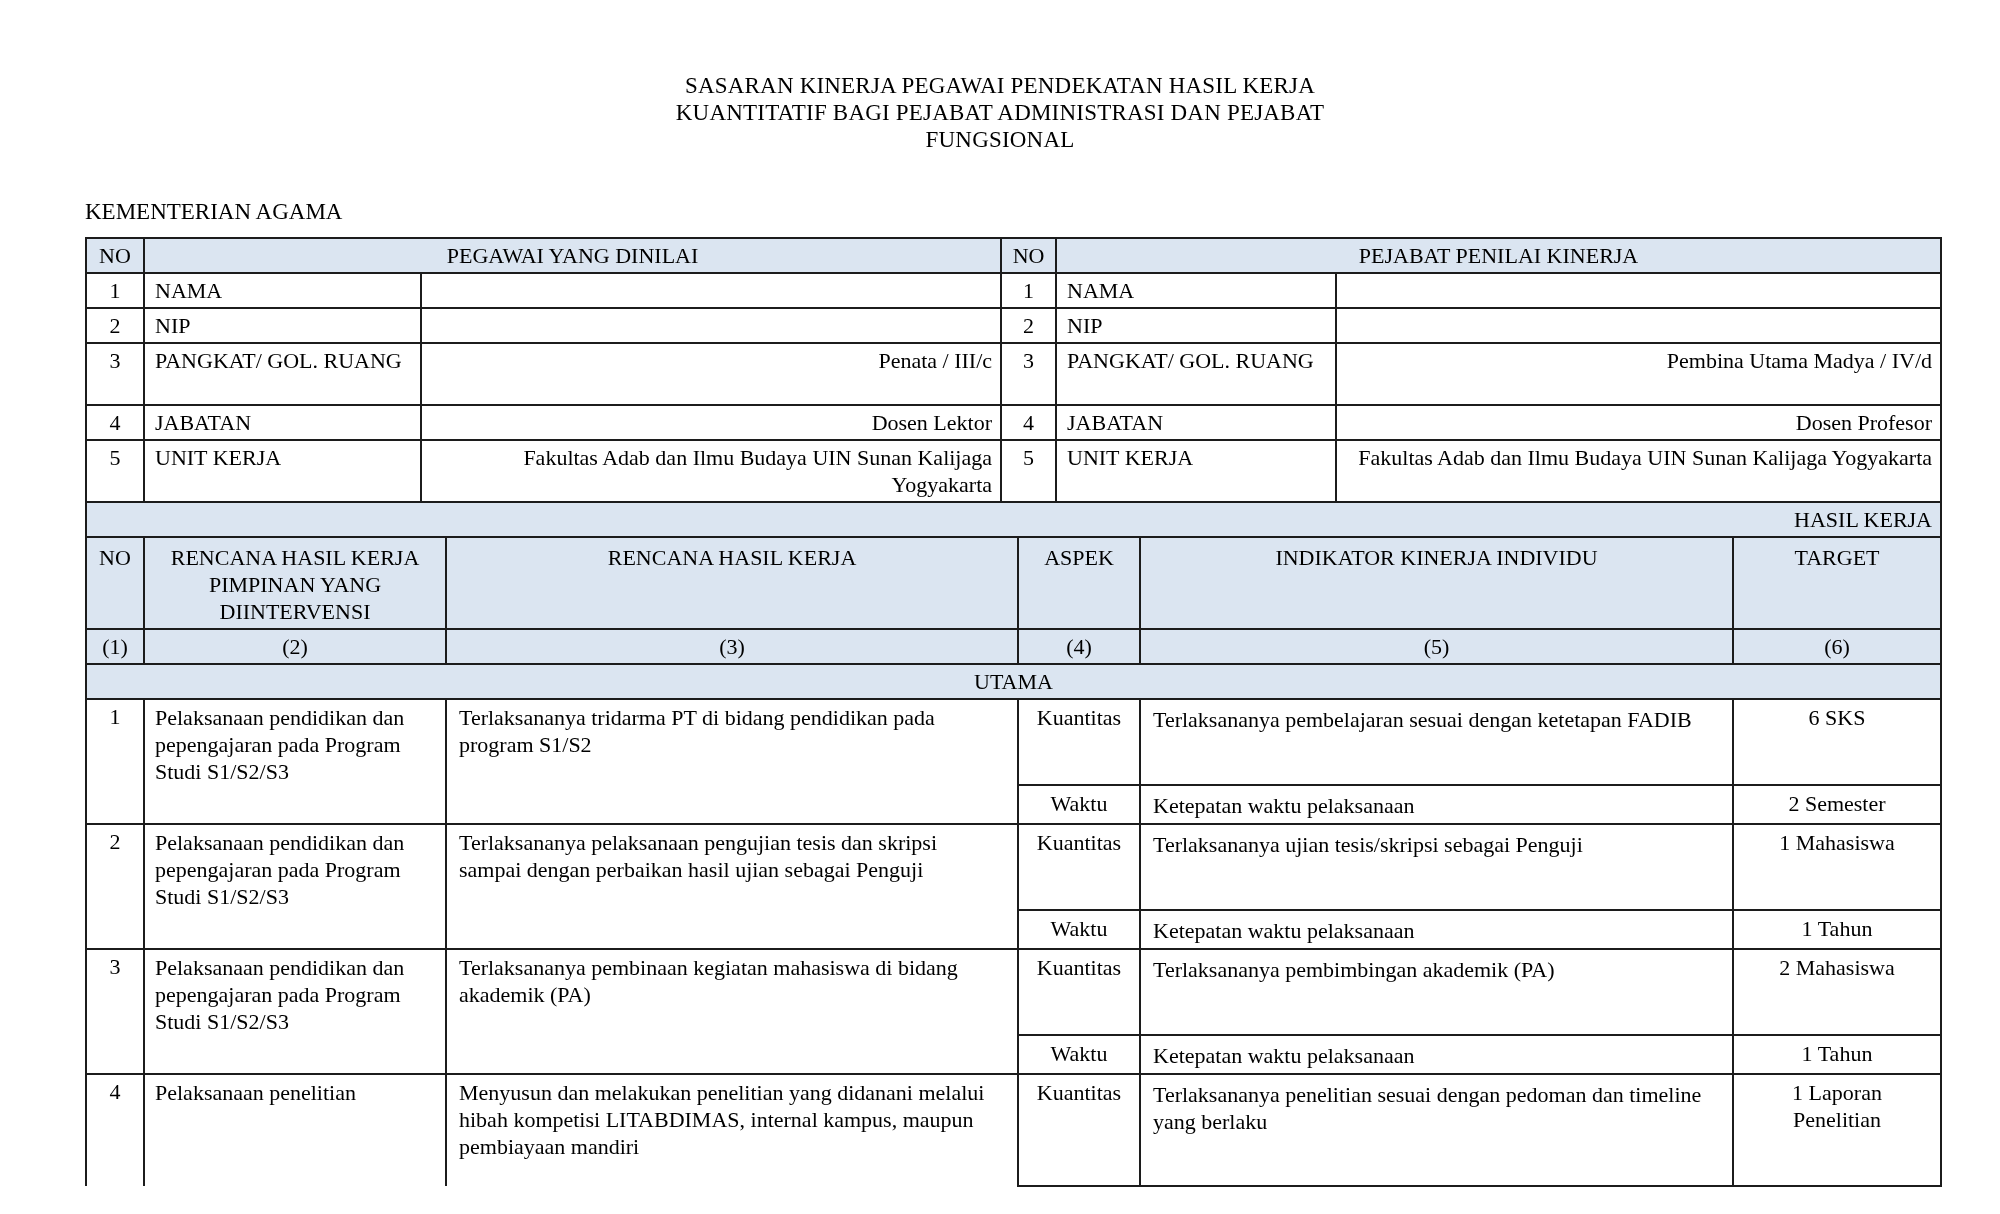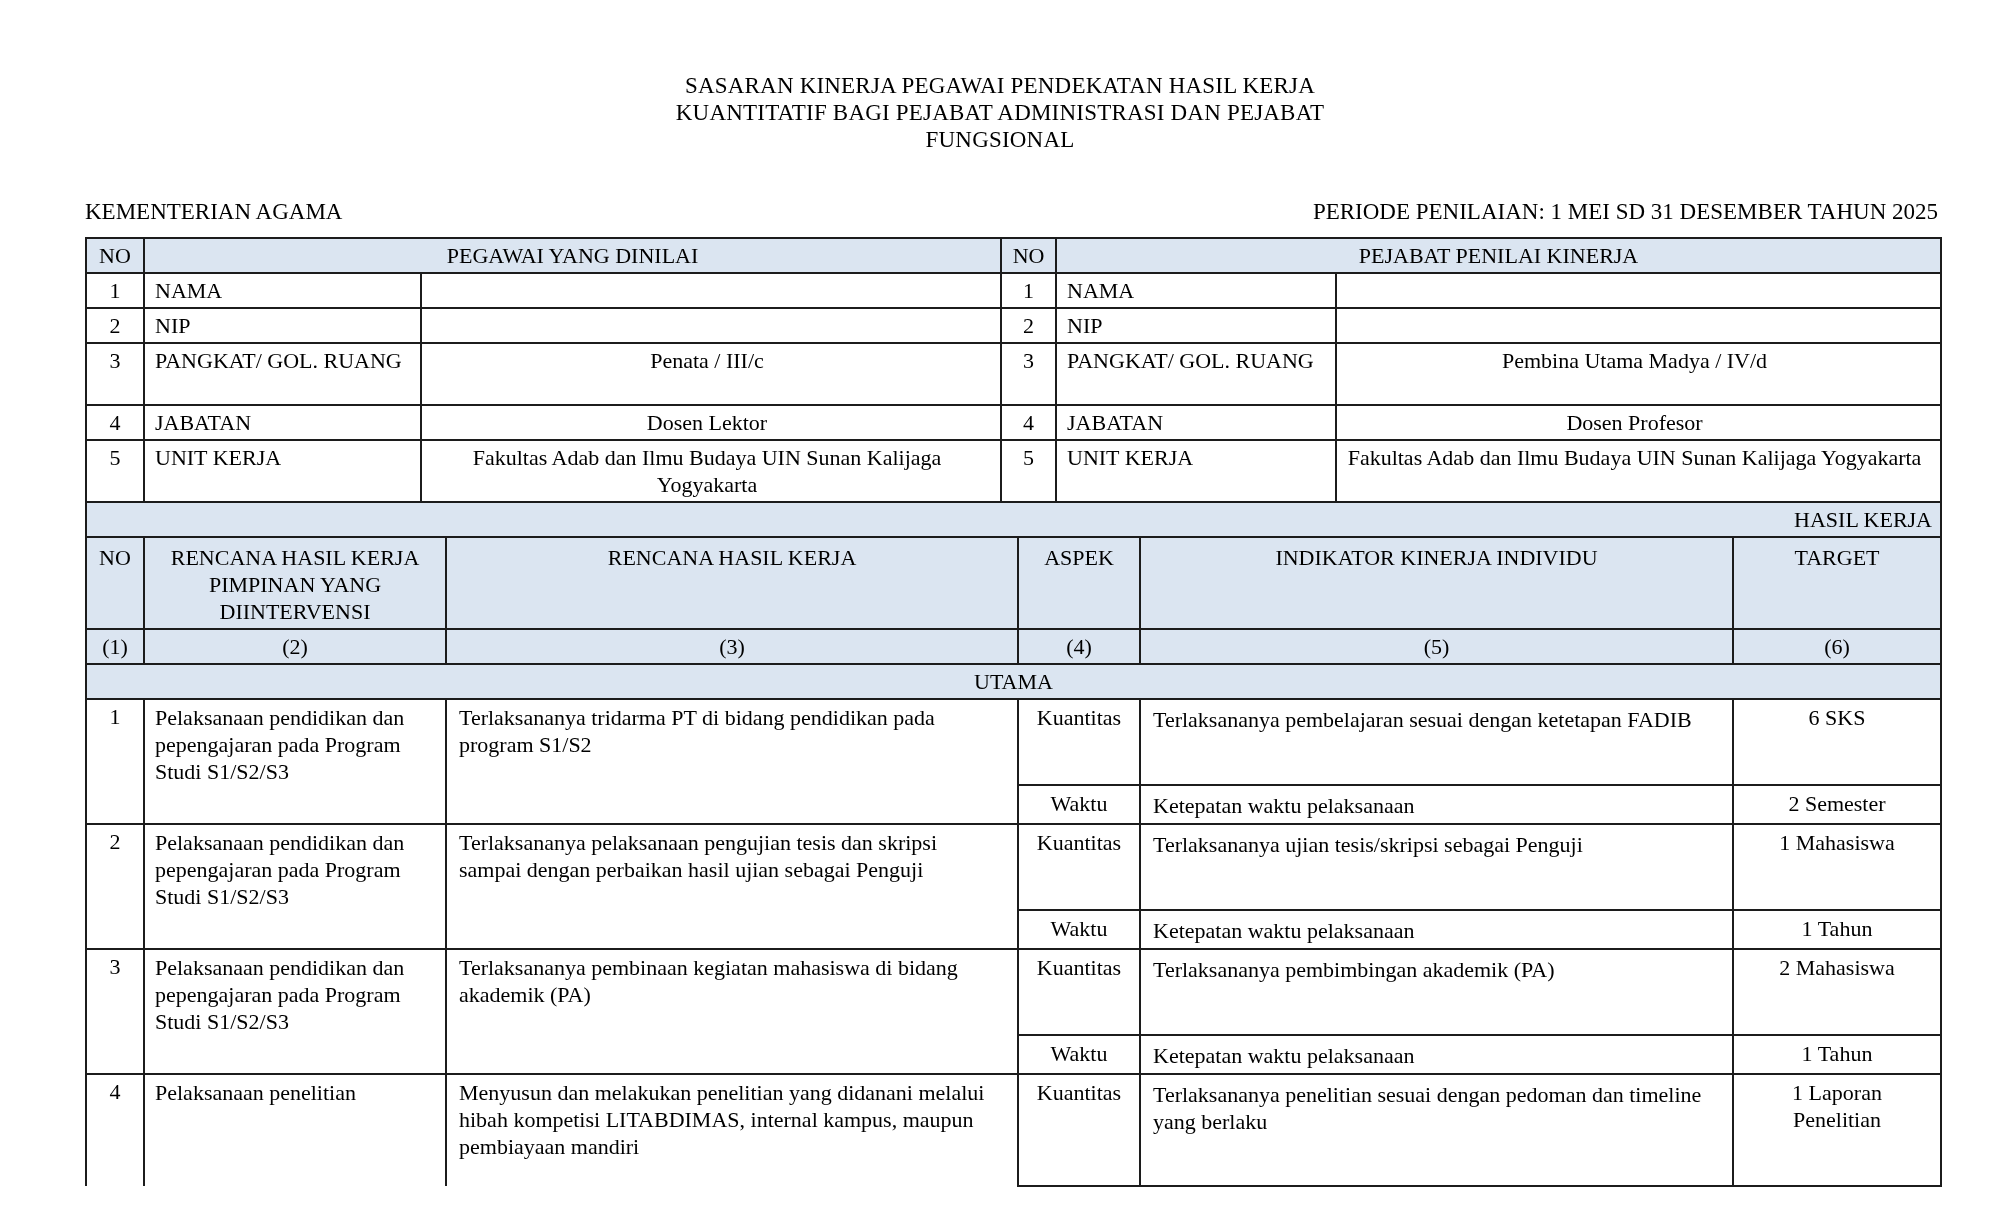--- a/index.html
+++ b/index.html
@@ -38,21 +38,21 @@
     padding: 3px 8px;
     overflow: hidden;
   }
   .fill { background: #dbe5f1; }
 
   
   .top-table { margin-left: 85px; width: 1855px; }
   .top-table .t-hdr td { text-align: center; height: 34px; padding-top: 3px; }
   .top-table .c-no  { text-align: center; }
   .top-table .c-lbl { text-align: left; padding-left: 10px; padding-right: 14px; border-radius: 6px; }
-  .top-table .c-val { text-align: center; padding-left: 0; }
+  .top-table .c-val { text-align: right; padding-left: 0; }
   .top-table .r-0 { height: 32px; }
   .top-table .r-1 { height: 32px; }
   .top-table .r-2 { height: 62px; }
   .top-table .r-3 { height: 34px; }
   .top-table .r-4 { height: 56px; }
 
   
   .hk-table { margin-left: 85px; width: 1855px; margin-top: -2px; }
   .hk-sec td   { text-align: right; height: 30px; padding-left: 8px; }
   .hk-head td  { text-align: center; height: 88px; padding-top: 6px; }
@@ -78,21 +78,20 @@
 <div class="page">
 
   <div class="title-block">
     <div>SASARAN KINERJA PEGAWAI PENDEKATAN HASIL KERJA</div>
     <div>KUANTITATIF BAGI PEJABAT ADMINISTRASI DAN PEJABAT</div>
     <div>FUNGSIONAL</div>
   </div>
 
   <div class="meta-row">
     <div>KEMENTERIAN AGAMA</div>
-    <div>PERIODE PENILAIAN: 1 MEI SD 31 DESEMBER TAHUN 2025</div>
   </div>
 
   <table class="top-table">
     <colgroup>
       <col style="width:58px">
         <col style="width:277px">
         <col style="width:580px">
       <col style="width:55px">
         <col style="width:280px">
         <col style="width:605px">

